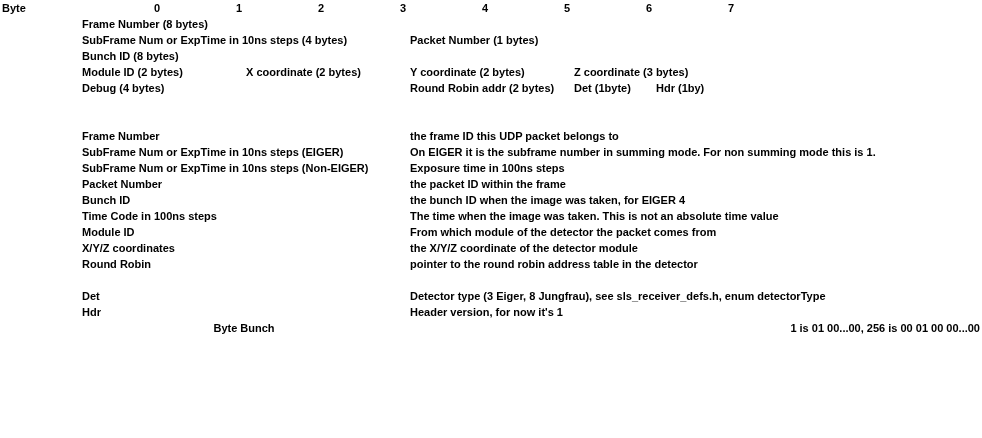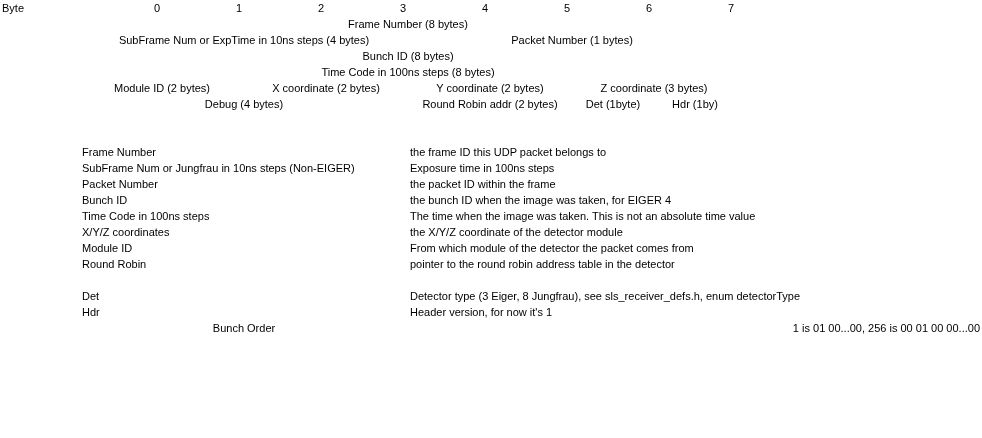--- a/index.html
+++ b/index.html
@@ -17,38 +17,38 @@
   }
   .sheet {
     position: relative;
     width: 982px;
     height: 438px;
   }
   table.grid {
     border-collapse: collapse;
     table-layout: fixed;
     width: 982px;
+    font-weight: bold;
   }
   table.grid td {
     height: 16px;
     padding: 0 2px;
     border: 0;
     font-size: 11px;
     line-height: 15px;
     overflow: hidden;
     white-space: nowrap;
     vertical-align: middle;
   }
   
   .gl-b { border-bottom: 1px solid #d0d0d0; }
   .gl-r { border-right: 1px solid #d0d0d0; }
 
   .cell-box {
     border: 1px solid #000000;
-    text-align: center;
   }
   .num-right { text-align: right; }
   .ctr { text-align: center; }
   .lft { text-align: left; }
   .thick-top { border-top: 2px solid #000000; }
   .thick-bottom { border-bottom: 2px solid #000000; }
 </style>
 </head>
 <body>
 
@@ -94,25 +94,20 @@
       <td class="cell-box" colspan="4">Packet Number (1 bytes)</td>
       <td class="gl-b gl-r"></td>
     </tr>
 
     <tr>
       <td class="gl-b gl-r"></td>
       <td class="cell-box" colspan="8">Bunch ID (8 bytes)</td>
       <td class="gl-b gl-r"></td>
     </tr>
 
-    <tr>
-      <td class="gl-b gl-r"></td>
-      <td class="cell-box" colspan="8">Time Code in 100ns steps (8 bytes)</td>
-      <td class="gl-b gl-r"></td>
-    </tr>
 
     <tr>
       <td class="gl-b gl-r"></td>
       <td class="cell-box" colspan="2">Module ID (2 bytes)</td>
       <td class="cell-box" colspan="2">X coordinate (2 bytes)</td>
       <td class="cell-box" colspan="2">Y coordinate (2 bytes)</td>
       <td class="cell-box" colspan="2">Z coordinate (3 bytes)</td>
       <td class="gl-b gl-r"></td>
     </tr>
 
@@ -151,21 +146,27 @@
     </tr>
 
     <tr>
       <td class="gl-b gl-r"></td>
       <td class="gl-b gl-r lft" colspan="4">Frame Number</td>
       <td class="gl-b gl-r lft" colspan="5">the frame ID this UDP packet belongs to</td>
       <td class="gl-b gl-r"></td>
     </tr>
     <tr>
       <td class="gl-b gl-r"></td>
-      <td class="gl-b gl-r lft" colspan="4">SubFrame Num or Jungfrau in 10ns steps (Non-EIGER)</td>
+      <td class="gl-b gl-r lft" colspan="4">SubFrame Num or ExpTime in 10ns steps (EIGER)</td>
+      <td class="gl-b gl-r lft" colspan="5">On EIGER it is the subframe number in summing mode. For non summing mode this is 1.</td>
+      <td class="gl-b gl-r"></td>
+    </tr>
+    <tr>
+      <td class="gl-b gl-r"></td>
+      <td class="gl-b gl-r lft" colspan="4">SubFrame Num or ExpTime in 10ns steps (Non-EIGER)</td>
       <td class="gl-b gl-r lft" colspan="5">Exposure time in 100ns steps</td>
       <td class="gl-b gl-r"></td>
     </tr>
     <tr>
       <td class="gl-b gl-r"></td>
       <td class="gl-b gl-r lft" colspan="4">Packet Number</td>
       <td class="gl-b gl-r lft" colspan="5">the packet ID within the frame</td>
       <td class="gl-b gl-r"></td>
     </tr>
     <tr>
@@ -174,32 +175,32 @@
       <td class="lft thick-top thick-bottom" colspan="6">the bunch ID when the image was taken, for EIGER 4</td>
     </tr>
     <tr>
       <td class="gl-b gl-r"></td>
       <td class="gl-b gl-r lft" colspan="4">Time Code in 100ns steps</td>
       <td class="gl-b gl-r lft" colspan="5">The time when the image was taken. This is not an absolute time value</td>
       <td class="gl-b gl-r"></td>
     </tr>
     <tr>
       <td class="gl-b gl-r"></td>
+      <td class="gl-b gl-r lft" colspan="4">Module ID</td>
+      <td class="gl-b gl-r lft" colspan="5">From which module of the detector the packet comes from</td>
+      <td class="gl-b gl-r"></td>
+    </tr>
+    <tr>
+      <td class="gl-b gl-r"></td>
       <td class="gl-b gl-r lft" colspan="4">X/Y/Z coordinates</td>
       <td class="gl-b gl-r lft" colspan="5">the X/Y/Z coordinate of the detector module</td>
       <td class="gl-b gl-r"></td>
     </tr>
     <tr>
       <td class="gl-b gl-r"></td>
-      <td class="gl-b gl-r lft" colspan="4">Module ID</td>
-      <td class="gl-b gl-r lft" colspan="5">From which module of the detector the packet comes from</td>
-      <td class="gl-b gl-r"></td>
-    </tr>
-    <tr>
-      <td class="gl-b gl-r"></td>
       <td class="gl-b gl-r lft" colspan="4">Round Robin</td>
       <td class="gl-b gl-r lft" colspan="5">pointer to the round robin address table in the detector</td>
       <td class="gl-b gl-r"></td>
     </tr>
     <tr>
       <td class="gl-b gl-r"></td>
       <td class="gl-b gl-r"></td>
       <td class="gl-b gl-r"></td>
       <td class="gl-b gl-r"></td>
       <td class="gl-b gl-r"></td>
@@ -217,21 +218,21 @@
     </tr>
     <tr>
       <td class="gl-b gl-r"></td>
       <td class="gl-b gl-r lft" colspan="4">Hdr</td>
       <td class="gl-b gl-r lft" colspan="5">Header version, for now it's 1</td>
       <td class="gl-b gl-r"></td>
     </tr>
 
     <tr>
       <td class="gl-b gl-r"></td>
-      <td class="gl-b gl-r ctr" colspan="4">Bunch Order</td>
+      <td class="gl-b gl-r ctr" colspan="4">Byte Bunch</td>
       <td class="gl-b gl-r num-right" colspan="5">1 is 01 00...00, 256 is 00 01 00 00...00</td>
       <td class="gl-b gl-r"></td>
     </tr>
 
     <tr>
       <td class="gl-b gl-r"></td>
       <td class="gl-b gl-r"></td>
       <td class="gl-b gl-r"></td>
       <td class="gl-b gl-r"></td>
       <td class="gl-b gl-r"></td>

